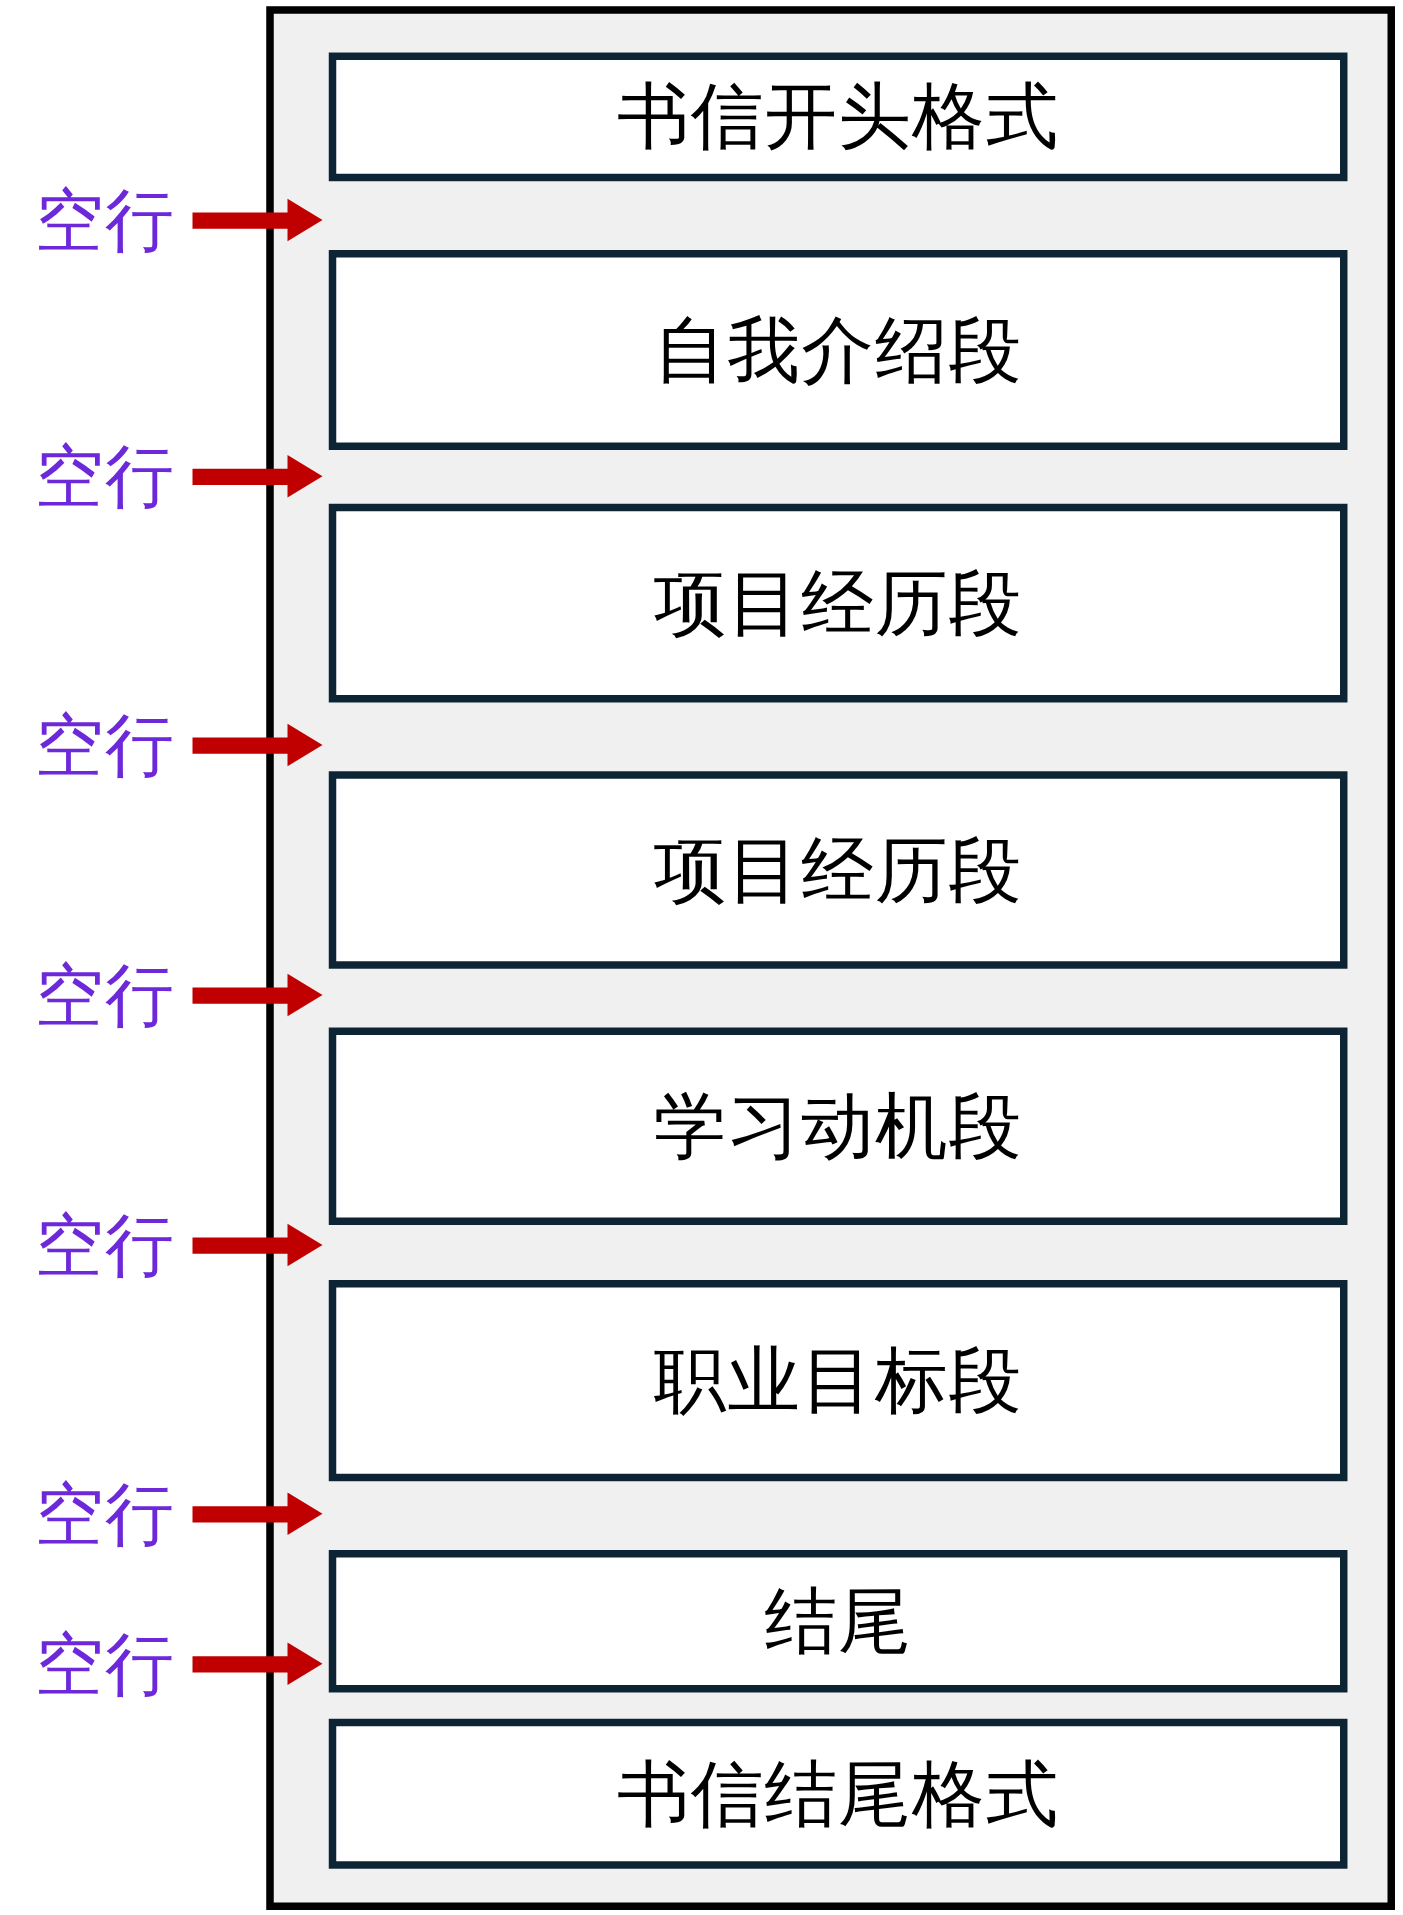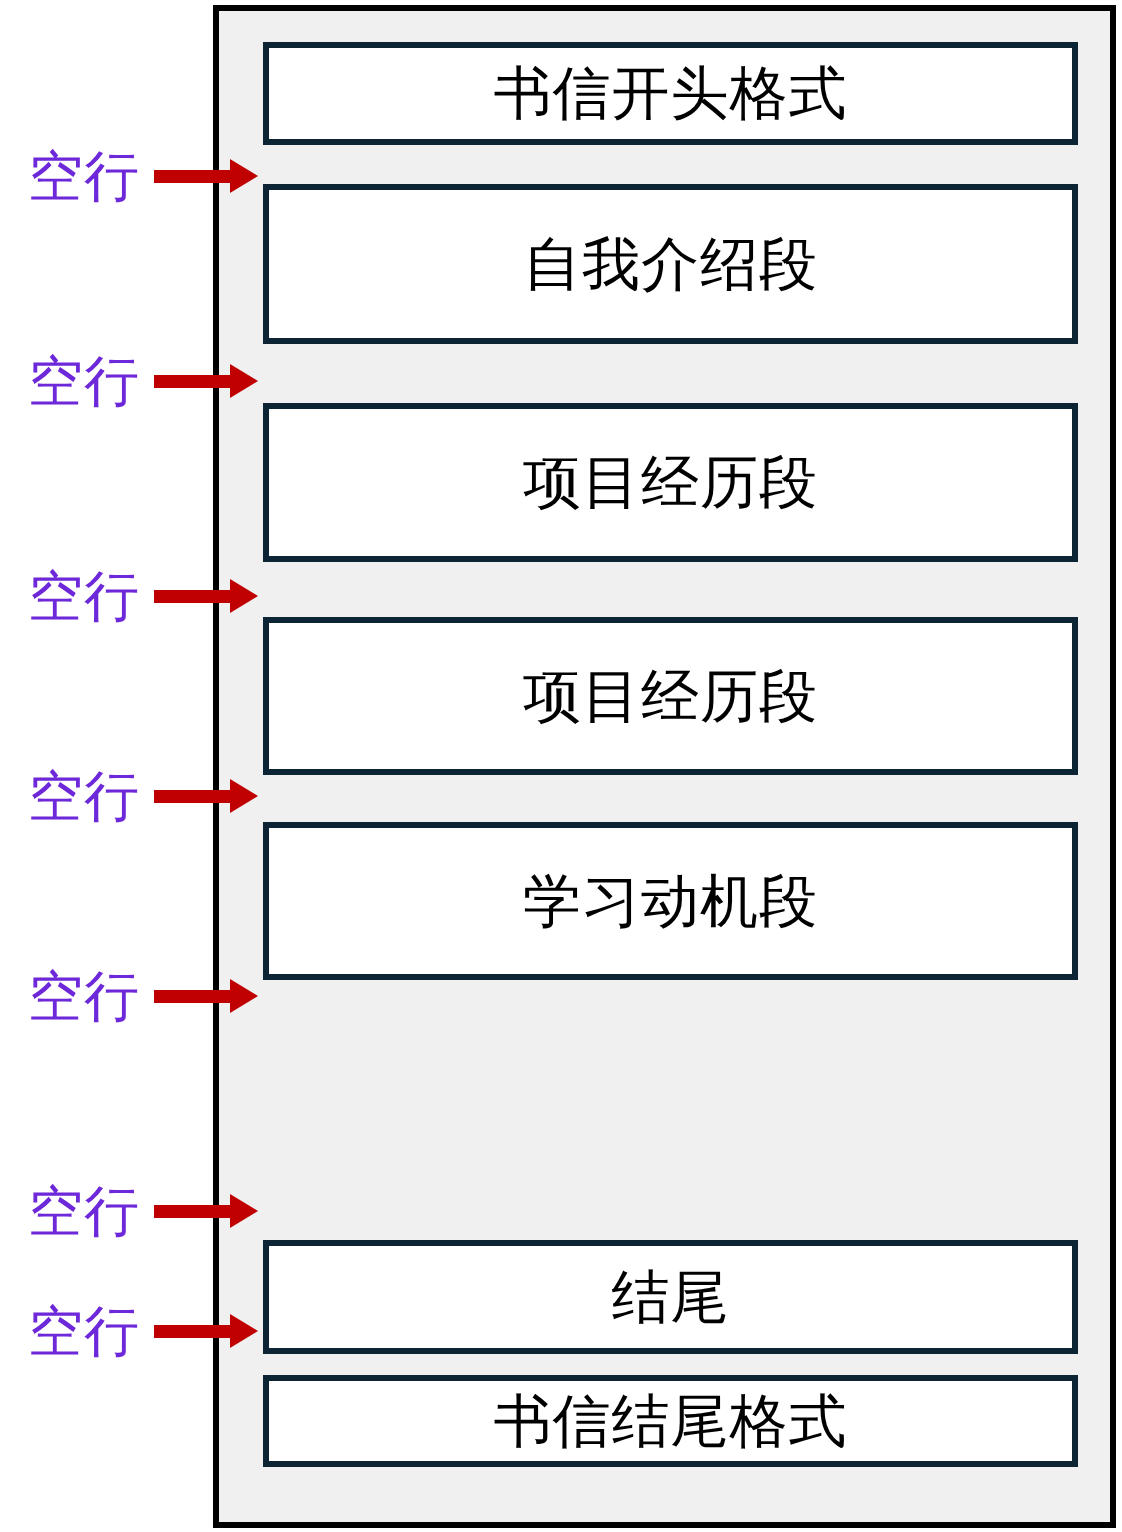--- a/index.html
+++ b/index.html
@@ -98,42 +98,45 @@
 <body>
 
 <div id="stage">
 
   <div class="outer-container"></div>
 
   <div class="section-box" style="top:42px;height:103px;">
     <span class="section-label">书信开头格式</span>
   </div>
 
-  <div class="section-box" style="top:184px;height:160px;">
+  <div class="section-box" style="top:200px;height:160px;">
     <span class="section-label">自我介绍段</span>
   </div>
 
   <div class="section-box" style="top:403px;height:159px;">
     <span class="section-label">项目经历段</span>
   </div>
 
   <div class="section-box" style="top:617px;height:158px;">
     <span class="section-label">项目经历段</span>
   </div>
 
   <div class="section-box" style="top:822px;height:158px;">
     <span class="section-label">学习动机段</span>
   </div>
 
+  <div class="section-box" style="top:1024px;height:161px;">
+    <span class="section-label">职业目标段</span>
+  </div>
 
   <div class="section-box" style="top:1240px;height:114px;">
     <span class="section-label">结尾</span>
   </div>
 
-  <div class="section-box" style="top:1375px;height:92px;text-align:center;">
+  <div class="section-box" style="top:1375px;height:120px;text-align:center;">
     <span class="section-label">书信结尾格式</span>
   </div>
 
   <div class="blankline-row" style="top:145px;">
     <span class="blankline-text">空行</span>
     <span class="arrow">
       <span class="shaft"></span>
       <span class="head"></span>
     </span>
   </div>

